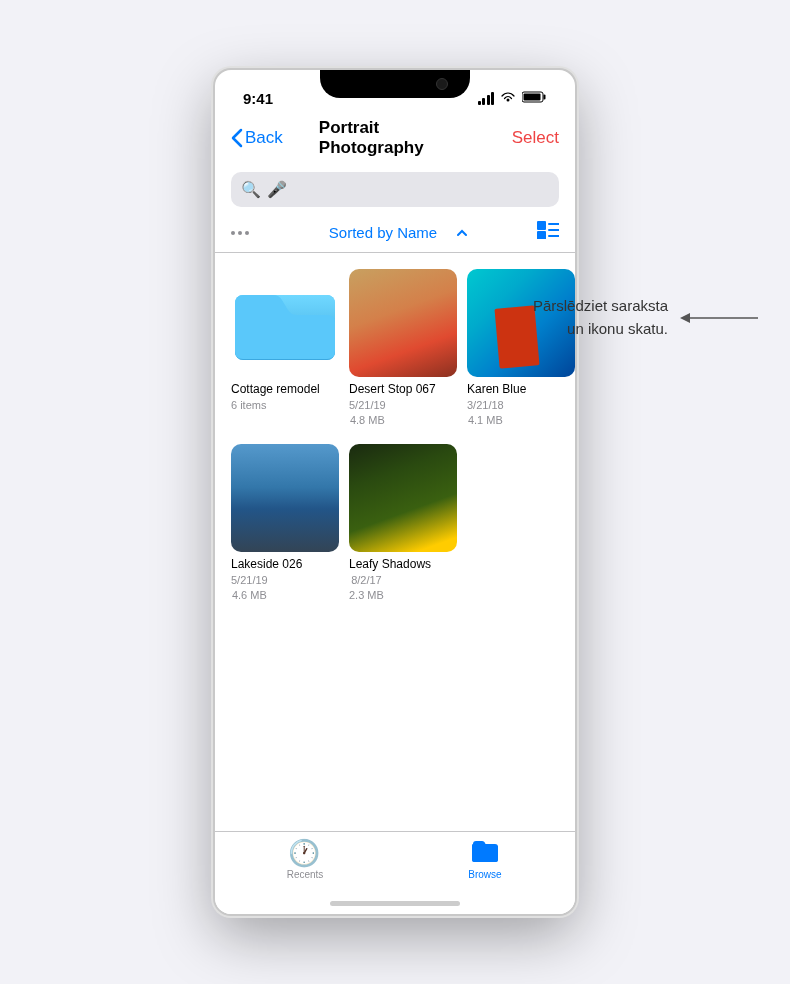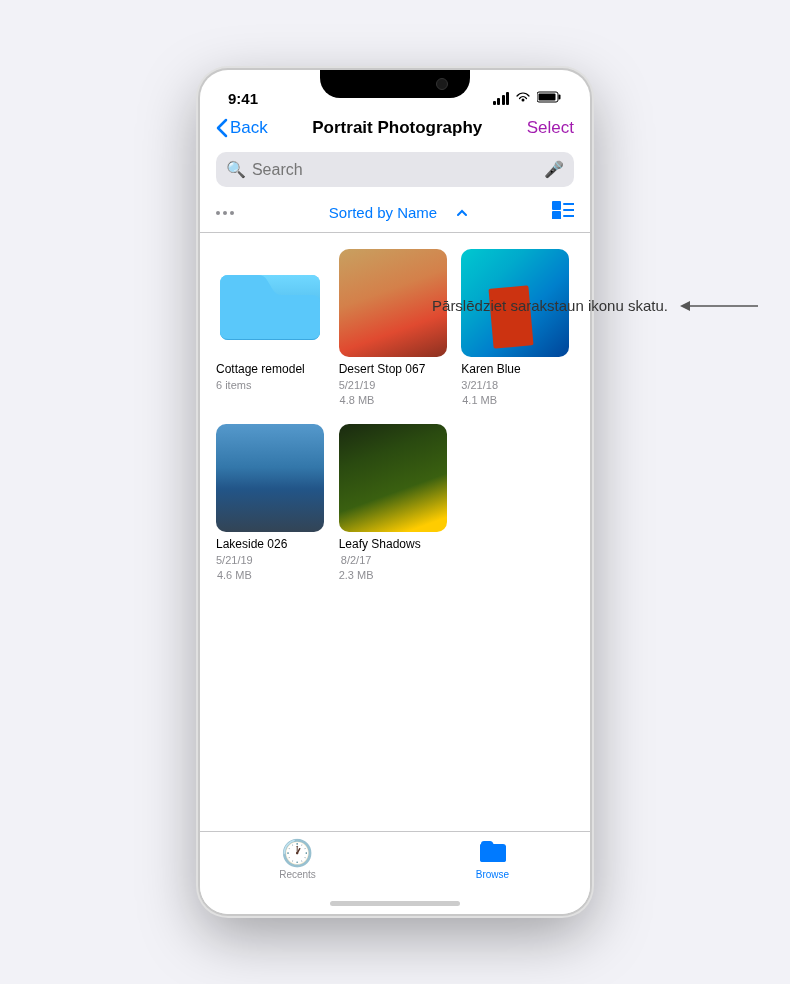--- a/index.html
+++ b/index.html
@@ -7,24 +7,24 @@
       width: 790px;
       height: 984px;
       background: #f2f2f7;
       font-family: -apple-system, 'SF Pro Display', 'Helvetica Neue', Arial, sans-serif;
       overflow: hidden;
       position: relative;
     }
 
     
     .phone-frame {
-      width: 390px;
+      width: 360px;
       height: 844px;
       background: #fff;
-      border-radius: 28px;
+      border-radius: 16px;
       position: absolute;
       left: 50%;
       top: 50%;
       transform: translate(-50%, -50%);
       box-shadow: 0 0 0 2px #c8c8c8, 0 0 0 4px #e0e0e0, 0 20px 60px rgba(0,0,0,0.35);
       overflow: hidden;
     }
 
     
     .notch {
@@ -102,21 +102,21 @@
       font-size: 17px;
       cursor: pointer;
     }
     .nav-back svg { width: 12px; height: 20px; }
     .nav-title {
       font-size: 17px;
       font-weight: 600;
       color: #000;
     }
     .nav-select {
-      color: #a21caf;
+      color: #ef4444;
       font-size: 17px;
       cursor: pointer;
     }
 
     
     .search-bar {
       margin: 6px 16px;
       background: #e5e5ea;
       border-radius: 10px;
       display: flex;
@@ -382,21 +382,20 @@
         <path d="M10 2L2 10L10 18" stroke="#007aff" stroke-width="2.5" stroke-linecap="round" stroke-linejoin="round"></path>
       </svg>
       <span>Back</span>
     </div>
     <span class="nav-title">Portrait Photography</span>
     <span class="nav-select">Select</span>
   </div>
 
   <div class="search-bar">
     <span class="search-icon-wrap">🔍</span>
-    <input class="search-input" placeholder="Search" style="">
     <span class="mic-icon">🎤</span>
   </div>
 
   <div class="sort-bar">
     <div class="more-btn">
       <span></span>
         <span></span>
         <span></span>
     </div>
     <div class="sort-label">
@@ -492,21 +491,21 @@
       </span>
       <span class="tab-label">Browse</span>
     </div>
   </div>
 
   <div class="home-indicator"></div>
 
 </div>
 
 <div class="page-annotation" style="position:absolute; right:30px; top:295px; display:flex; align-items:center; gap:0;">
-  <div style="display:flex; flex-direction:row; align-items:flex-start; margin-right:12px;margin-left:28px;">
+  <div style="display:flex; flex-direction:column; align-items:flex-end; margin-right:12px;margin-left:28px;">
     <span class="annot-text">Pārslēdziet saraksta</span>
     <span class="annot-text">un ikonu skatu.</span>
   </div>
   <div style="display:flex; align-items:center;">
     <svg width="80" height="20" viewBox="0 0 80 20">
       <line x1="78" y1="10" x2="8" y2="10" stroke="#555" stroke-width="1.5"></line>
       <polygon points="0,10 10,5 10,15" fill="#555"></polygon>
     </svg>
   </div>
 </div>

